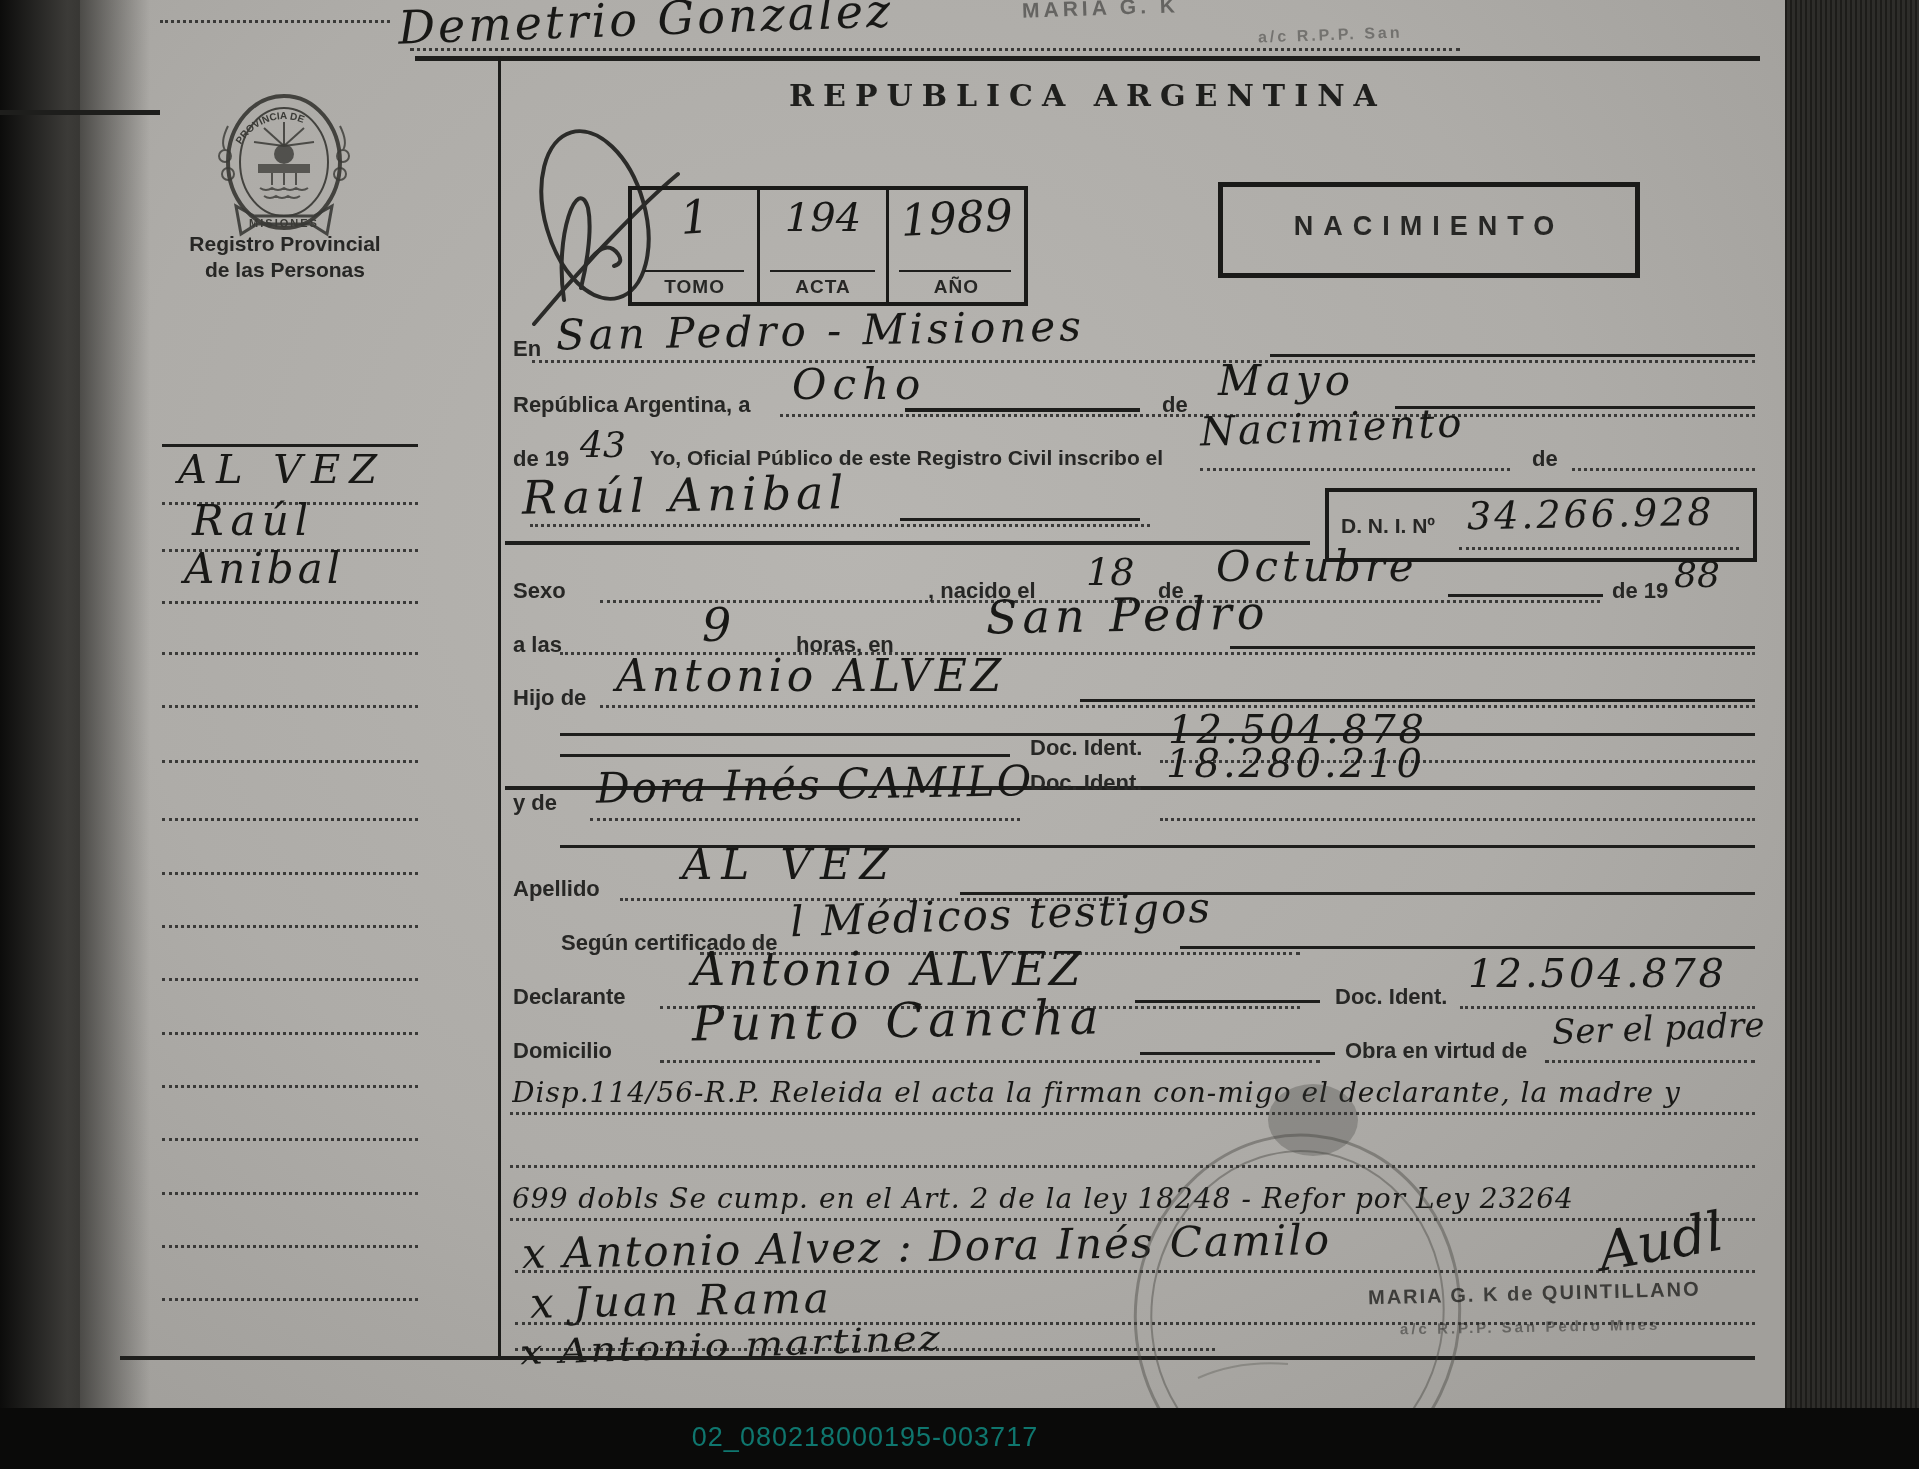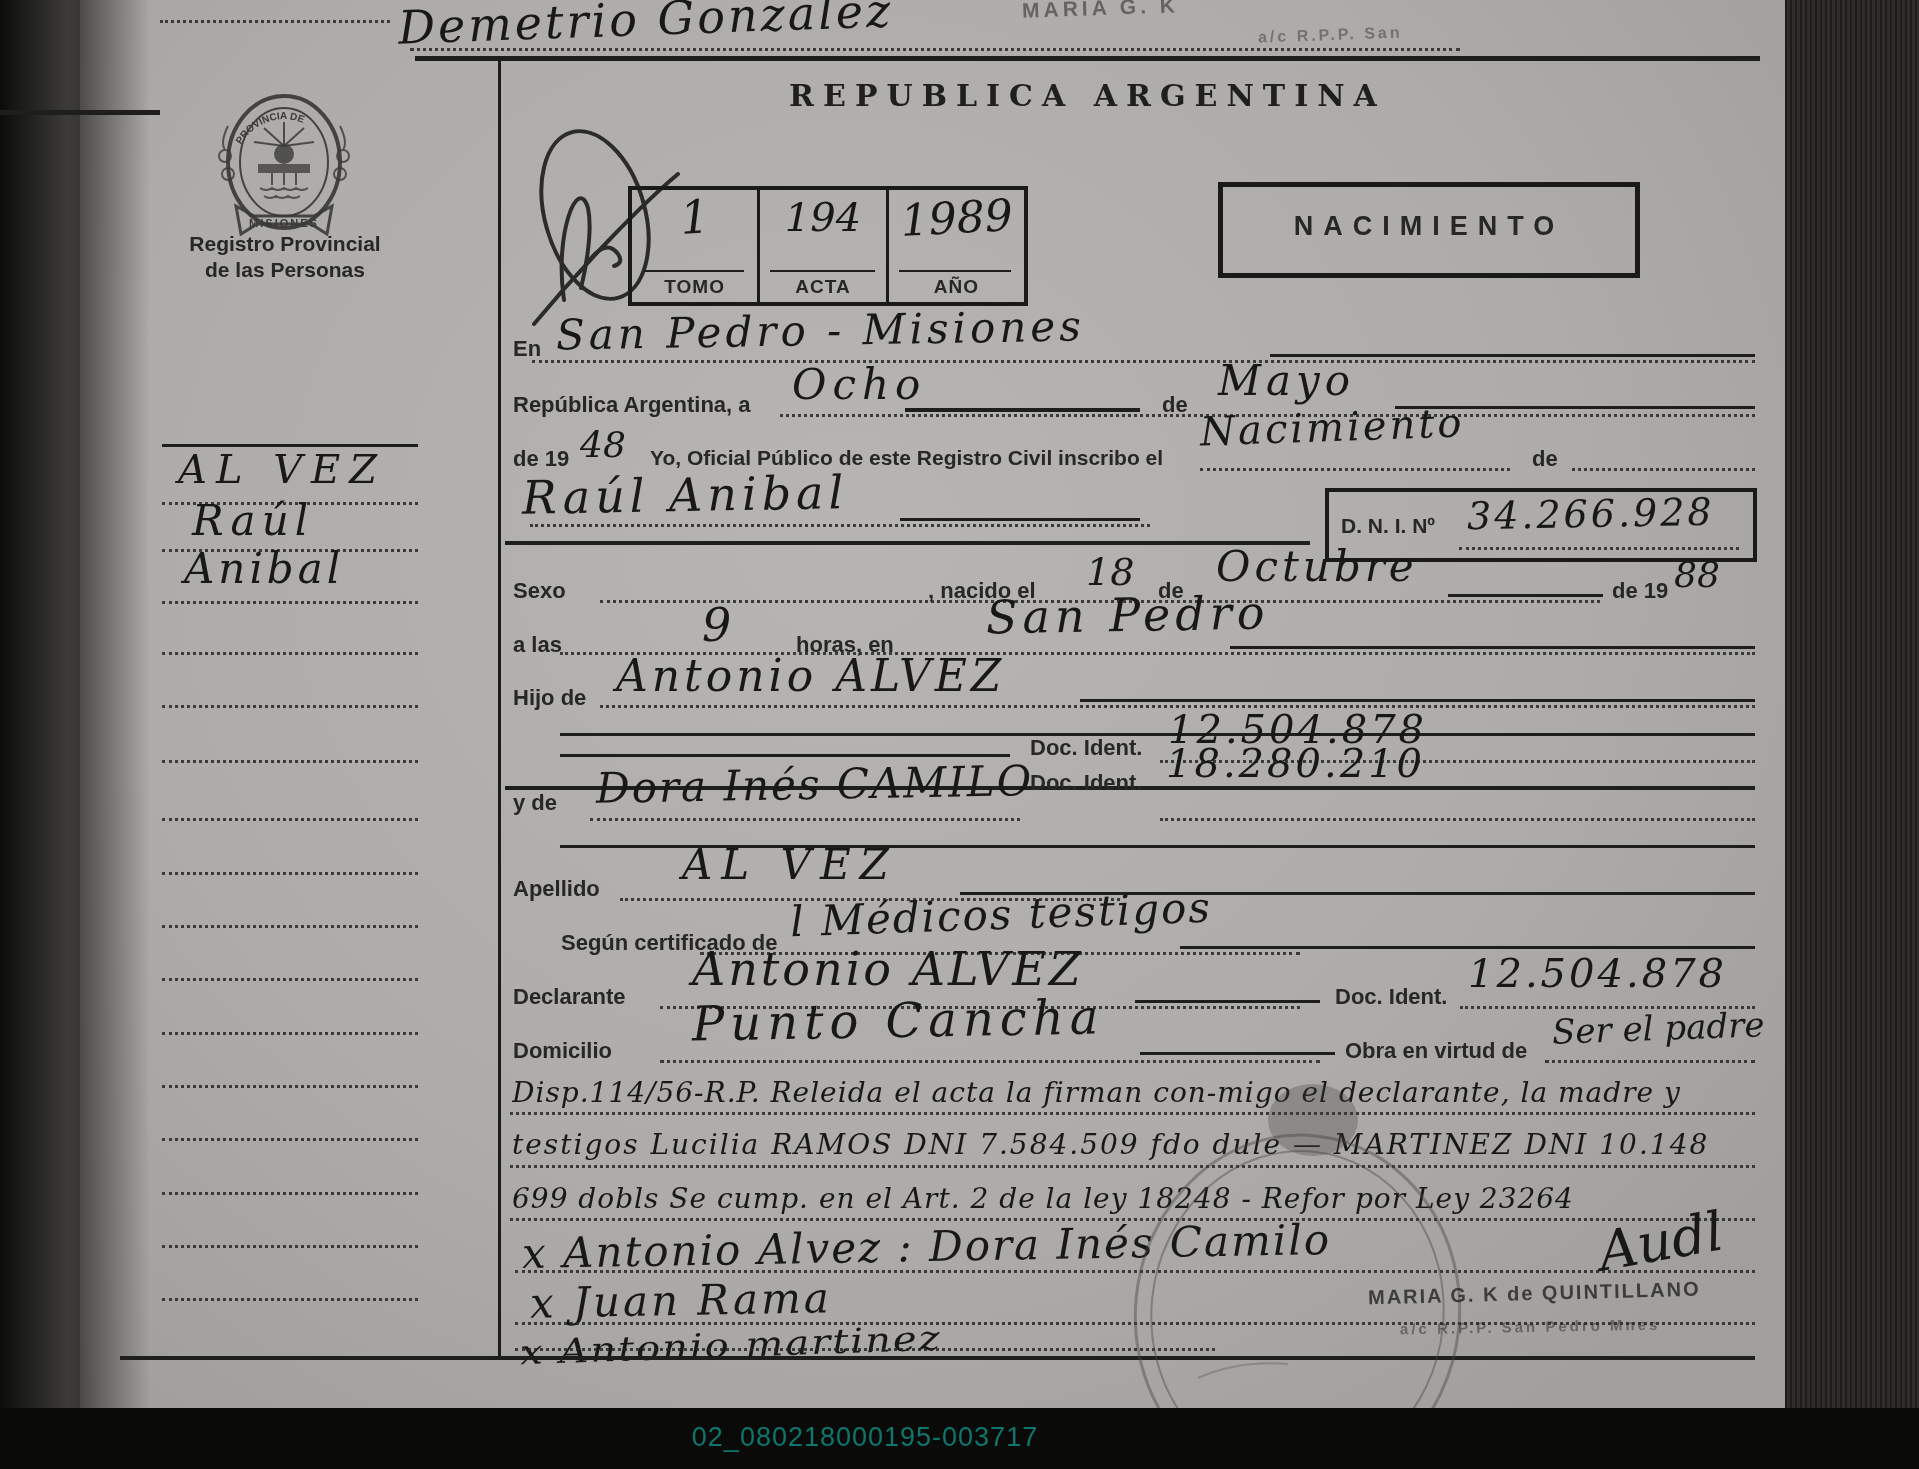--- a/index.html
+++ b/index.html
@@ -150,21 +150,21 @@
 
   <div class="abs lbl" style="left:513px;top:392px;font-size:22px;">República Argentina, a</div>
   <div class="abs hw" style="left:792px;top:360px;font-size:42px;letter-spacing:6px;">Ocho</div>
   <div class="abs rule-dot" style="left:780px;top:414px;width:975px;"></div>
   <div class="abs rule-solid" style="left:905px;top:408px;width:235px;height:4px;"></div>
   <div class="abs lbl" style="left:1162px;top:392px;font-size:22px;">de</div>
   <div class="abs hw" style="left:1218px;top:356px;font-size:42px;letter-spacing:5px;">Mayo</div>
   <div class="abs rule-solid" style="left:1395px;top:406px;width:360px;height:3px;"></div>
 
   <div class="abs lbl" style="left:513px;top:446px;font-size:22px;">de 19</div>
-  <div class="abs hw" style="left:580px;top:424px;font-size:36px;">48</div>
+  <div class="abs hw" style="left:580px;top:424px;font-size:36px;">43</div>
   <div class="abs lbl" style="left:650px;top:446px;font-size:21px;">Yo, Oficial Público de este Registro Civil inscribo el</div>
   <div class="abs hw" style="left:1200px;top:404px;font-size:40px;letter-spacing:3px;transform:rotate(-2deg);">Nacimiento</div>
   <div class="abs rule-dot" style="left:1200px;top:468px;width:310px;"></div>
   <div class="abs lbl" style="left:1532px;top:446px;font-size:22px;">de</div>
   <div class="abs rule-dot" style="left:1572px;top:468px;width:183px;"></div>
 
   <div class="abs hw" style="left:522px;top:468px;font-size:46px;letter-spacing:5px;transform:rotate(-1deg);">Raúl Anibal</div>
   <div class="abs rule-dot" style="left:530px;top:524px;width:620px;"></div>
   <div class="abs rule-solid" style="left:900px;top:518px;width:240px;height:3px;"></div>
   <div class="abs rule-solid" style="left:505px;top:541px;width:805px;height:4px;"></div>
@@ -234,21 +234,20 @@
   <div class="abs lbl" style="left:513px;top:1038px;font-size:22px;">Domicilio</div>
   <div class="abs hw" style="left:692px;top:992px;font-size:48px;letter-spacing:6px;transform:rotate(-1deg);">Punto Cancha</div>
   <div class="abs rule-solid" style="left:1140px;top:1052px;width:195px;height:3px;"></div>
   <div class="abs lbl" style="left:1345px;top:1038px;font-size:22px;">Obra en virtud de</div>
   <div class="abs hw" style="left:1552px;top:1008px;font-size:34px;transform:rotate(-2deg);">Ser el padre</div>
   <div class="abs rule-dot" style="left:660px;top:1060px;width:660px;"></div>
   <div class="abs rule-dot" style="left:1545px;top:1060px;width:210px;"></div>
 
   <div class="abs hw" style="left:512px;top:1076px;font-size:28px;letter-spacing:1px;width:1245px;overflow:hidden;">Disp.114/56-R.P. Releida el acta la firman con-migo el declarante, la madre y</div>
   <div class="abs rule-dot" style="left:510px;top:1112px;width:1245px;"></div>
-  <div class="abs hw" style="left:512px;top:1128px;font-size:28px;letter-spacing:2px;width:1245px;overflow:hidden;">testigos Lucilia RAMOS DNI 7.584.509 fdo dule — MARTINEZ DNI 10.148</div>
   <div class="abs rule-dot" style="left:510px;top:1165px;width:1245px;"></div>
   <div class="abs hw" style="left:512px;top:1182px;font-size:28px;letter-spacing:1px;width:1245px;overflow:hidden;">699 dobls Se cump. en el Art. 2 de la ley 18248 - Refor por Ley 23264</div>
   <div class="abs rule-dot" style="left:510px;top:1218px;width:1245px;"></div>
 
   <div class="abs hw" style="left:522px;top:1222px;font-size:42px;letter-spacing:2px;transform:rotate(-1deg);">x Antonio Alvez  :  Dora Inés Camilo</div>
   <div class="abs rule-dot" style="left:515px;top:1270px;width:1240px;"></div>
   <div class="abs hw" style="left:530px;top:1276px;font-size:42px;letter-spacing:3px;transform:rotate(-1deg);">x Juan Rama</div>
   <div class="abs rule-dot" style="left:515px;top:1322px;width:1240px;"></div>
   <div class="abs hw" style="left:520px;top:1322px;font-size:40px;letter-spacing:2px;transform:rotate(-2deg) scaleY(0.85);">x Antonio martinez</div>
   <div class="abs rule-dot" style="left:515px;top:1348px;width:700px;"></div>

